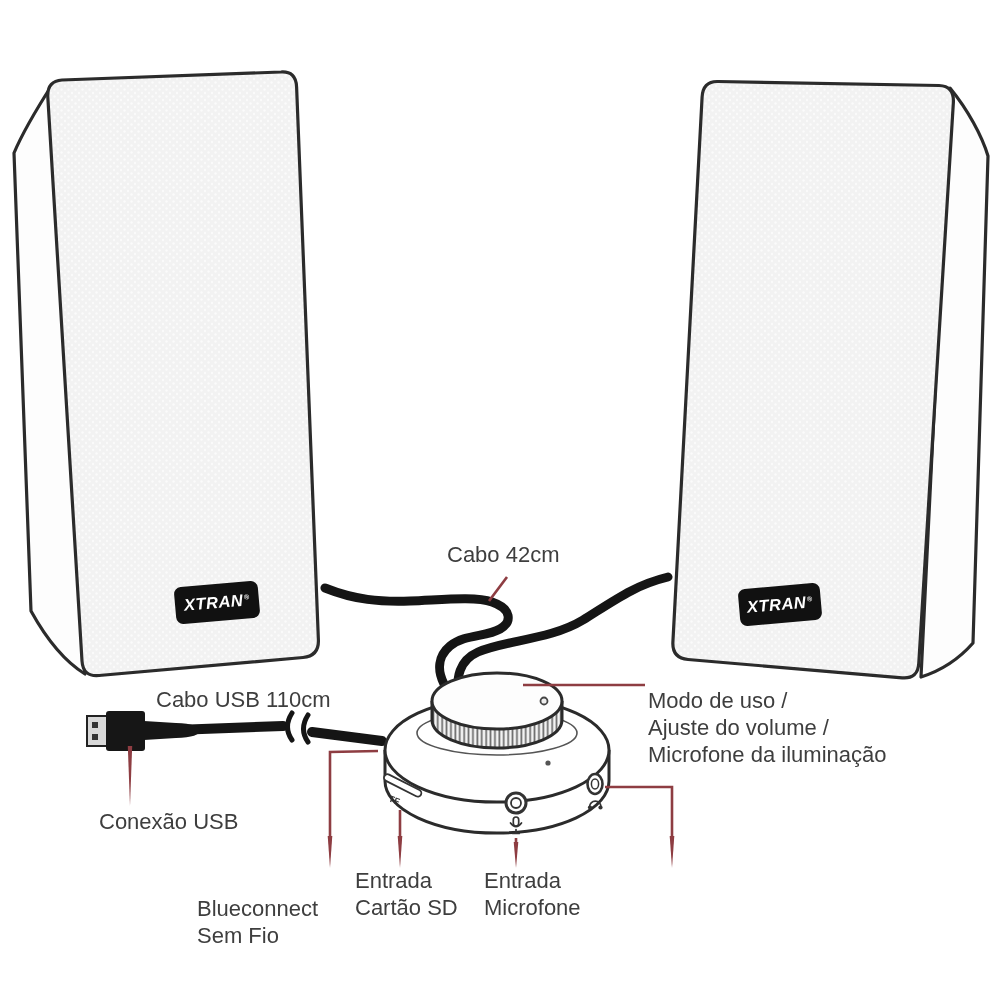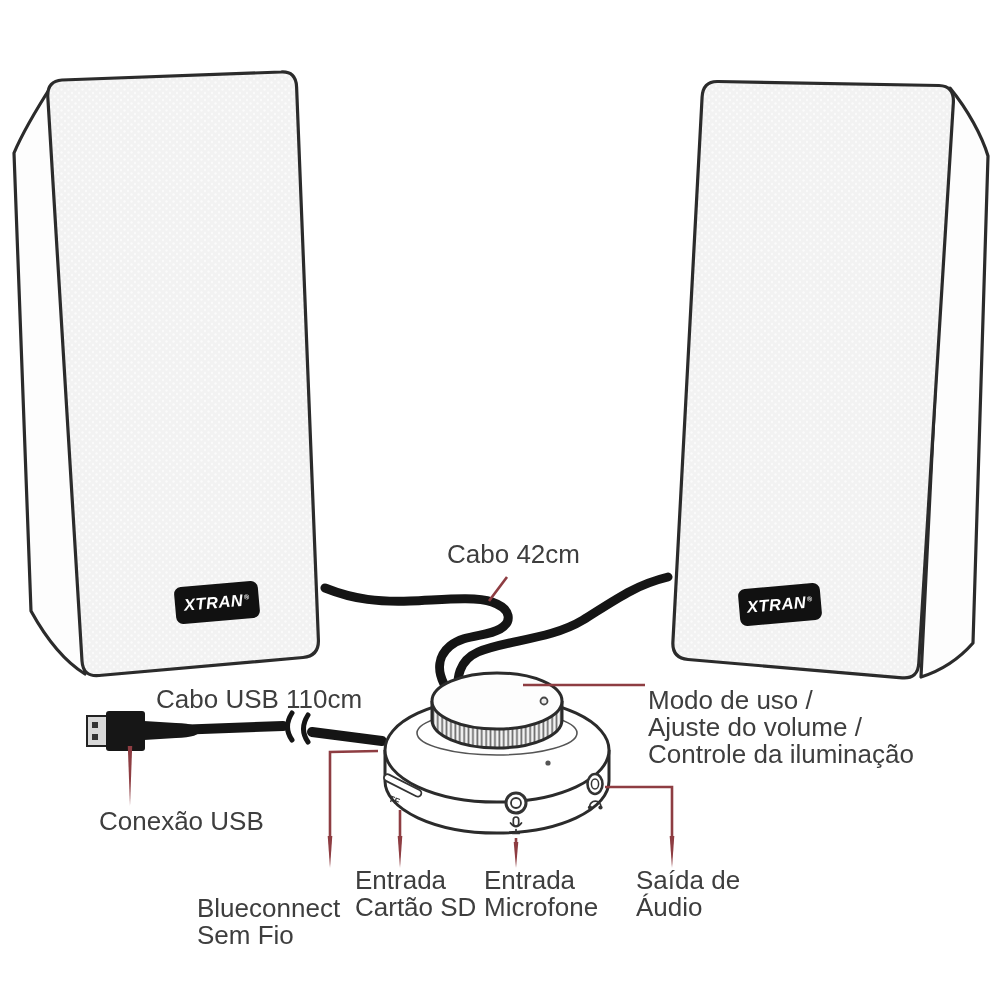--- a/index.html
+++ b/index.html
@@ -2,21 +2,21 @@
 <html><head>
 <meta charset="utf-8">
 <style>
   html,body{margin:0;padding:0;background:#ffffff;}
   .stage{
     position:relative;width:1000px;height:1000px;background:#ffffff;
     font-family:"Liberation Sans", sans-serif;overflow:hidden;
   }
   .stage svg{position:absolute;left:0;top:0;}
   .label{
-    position:absolute;color:var(--text,#3e3e3e);font-size:26px;line-height:27px;
+    position:absolute;color:var(--text,#3e3e3e);font-size:22px;line-height:27px;
     white-space:nowrap;letter-spacing:0px;
   }
   .logo{
     position:absolute;background:var(--logo-bg,#111);border-radius:7px;
     display:flex;align-items:center;justify-content:center;
     color:var(--logo-text,#fff);font-style:italic;font-weight:bold;
     font-size:16.5px;letter-spacing:0.5px;
   }
   .logo sup{font-size:7px;margin-left:1px;transform:translateY(-3px);font-style:normal;}
   .logo-left{left:175px;top:584px;width:84px;height:37px;transform:rotate(-5deg);}
@@ -134,33 +134,29 @@
       <sup>®</sup>
   </div>
 
   <div class="label" style="left:447px;top:541px;">Cabo 42cm</div>
   <div class="label" style="left:156px;top:686px;">Cabo USB 110cm</div>
   <div class="label" style="left:67px;top:808px;margin-left:32px;">Conexão USB</div>
 
   <div class="label" style="left:648px;top:687px;">
     <div>Modo de uso /</div>
     <div>Ajuste do volume /</div>
-    <div>Controle da iluminação</div>
+    <div>Microfone da iluminação</div>
   </div>
 
   <div class="label" style="left:197px;top:867px;margin-top:28px;">
     <div>Blueconnect</div>
     <div>Sem Fio</div>
   </div>
   <div class="label" style="left:355px;top:867px;">
     <div>Entrada</div>
     <div>Cartão SD</div>
   </div>
   <div class="label" style="left:484px;top:867px;">
     <div>Entrada</div>
     <div>Microfone</div>
   </div>
-  <div class="label" style="left:636px;top:867px;">
-    <div>Saída de</div>
-    <div>Áudio</div>
-  </div>
 
 </div>
 
 </body></html>

